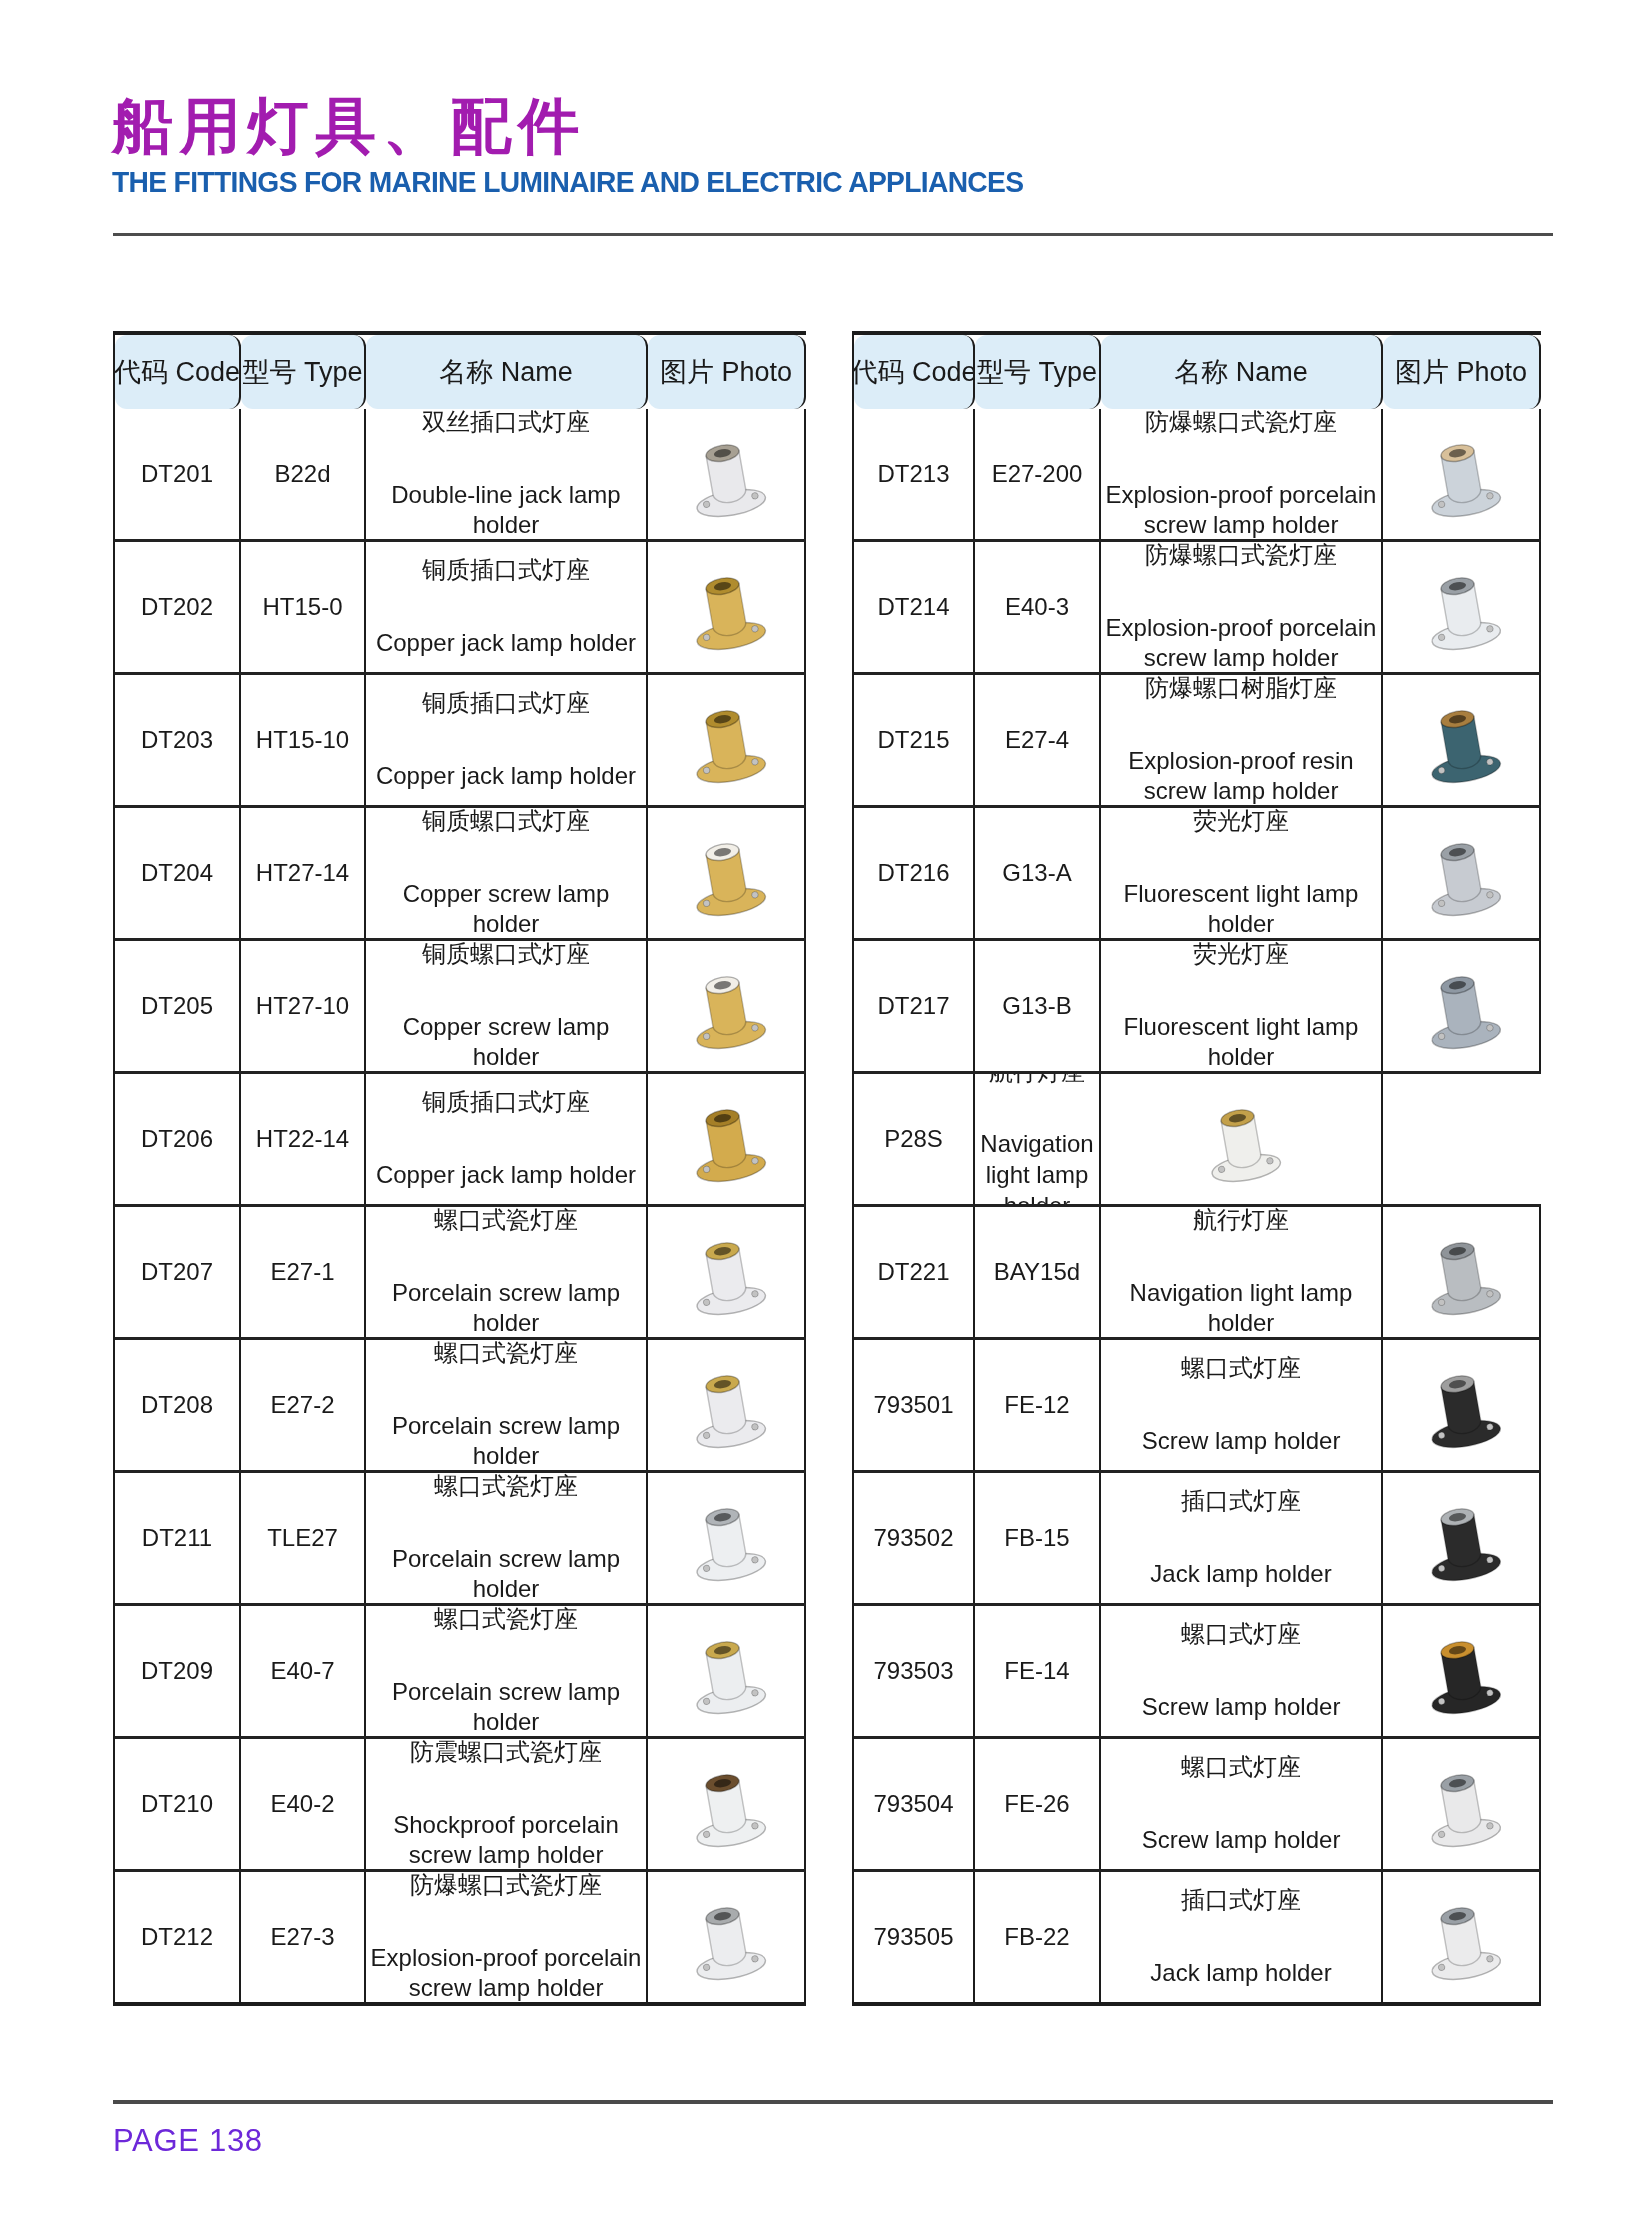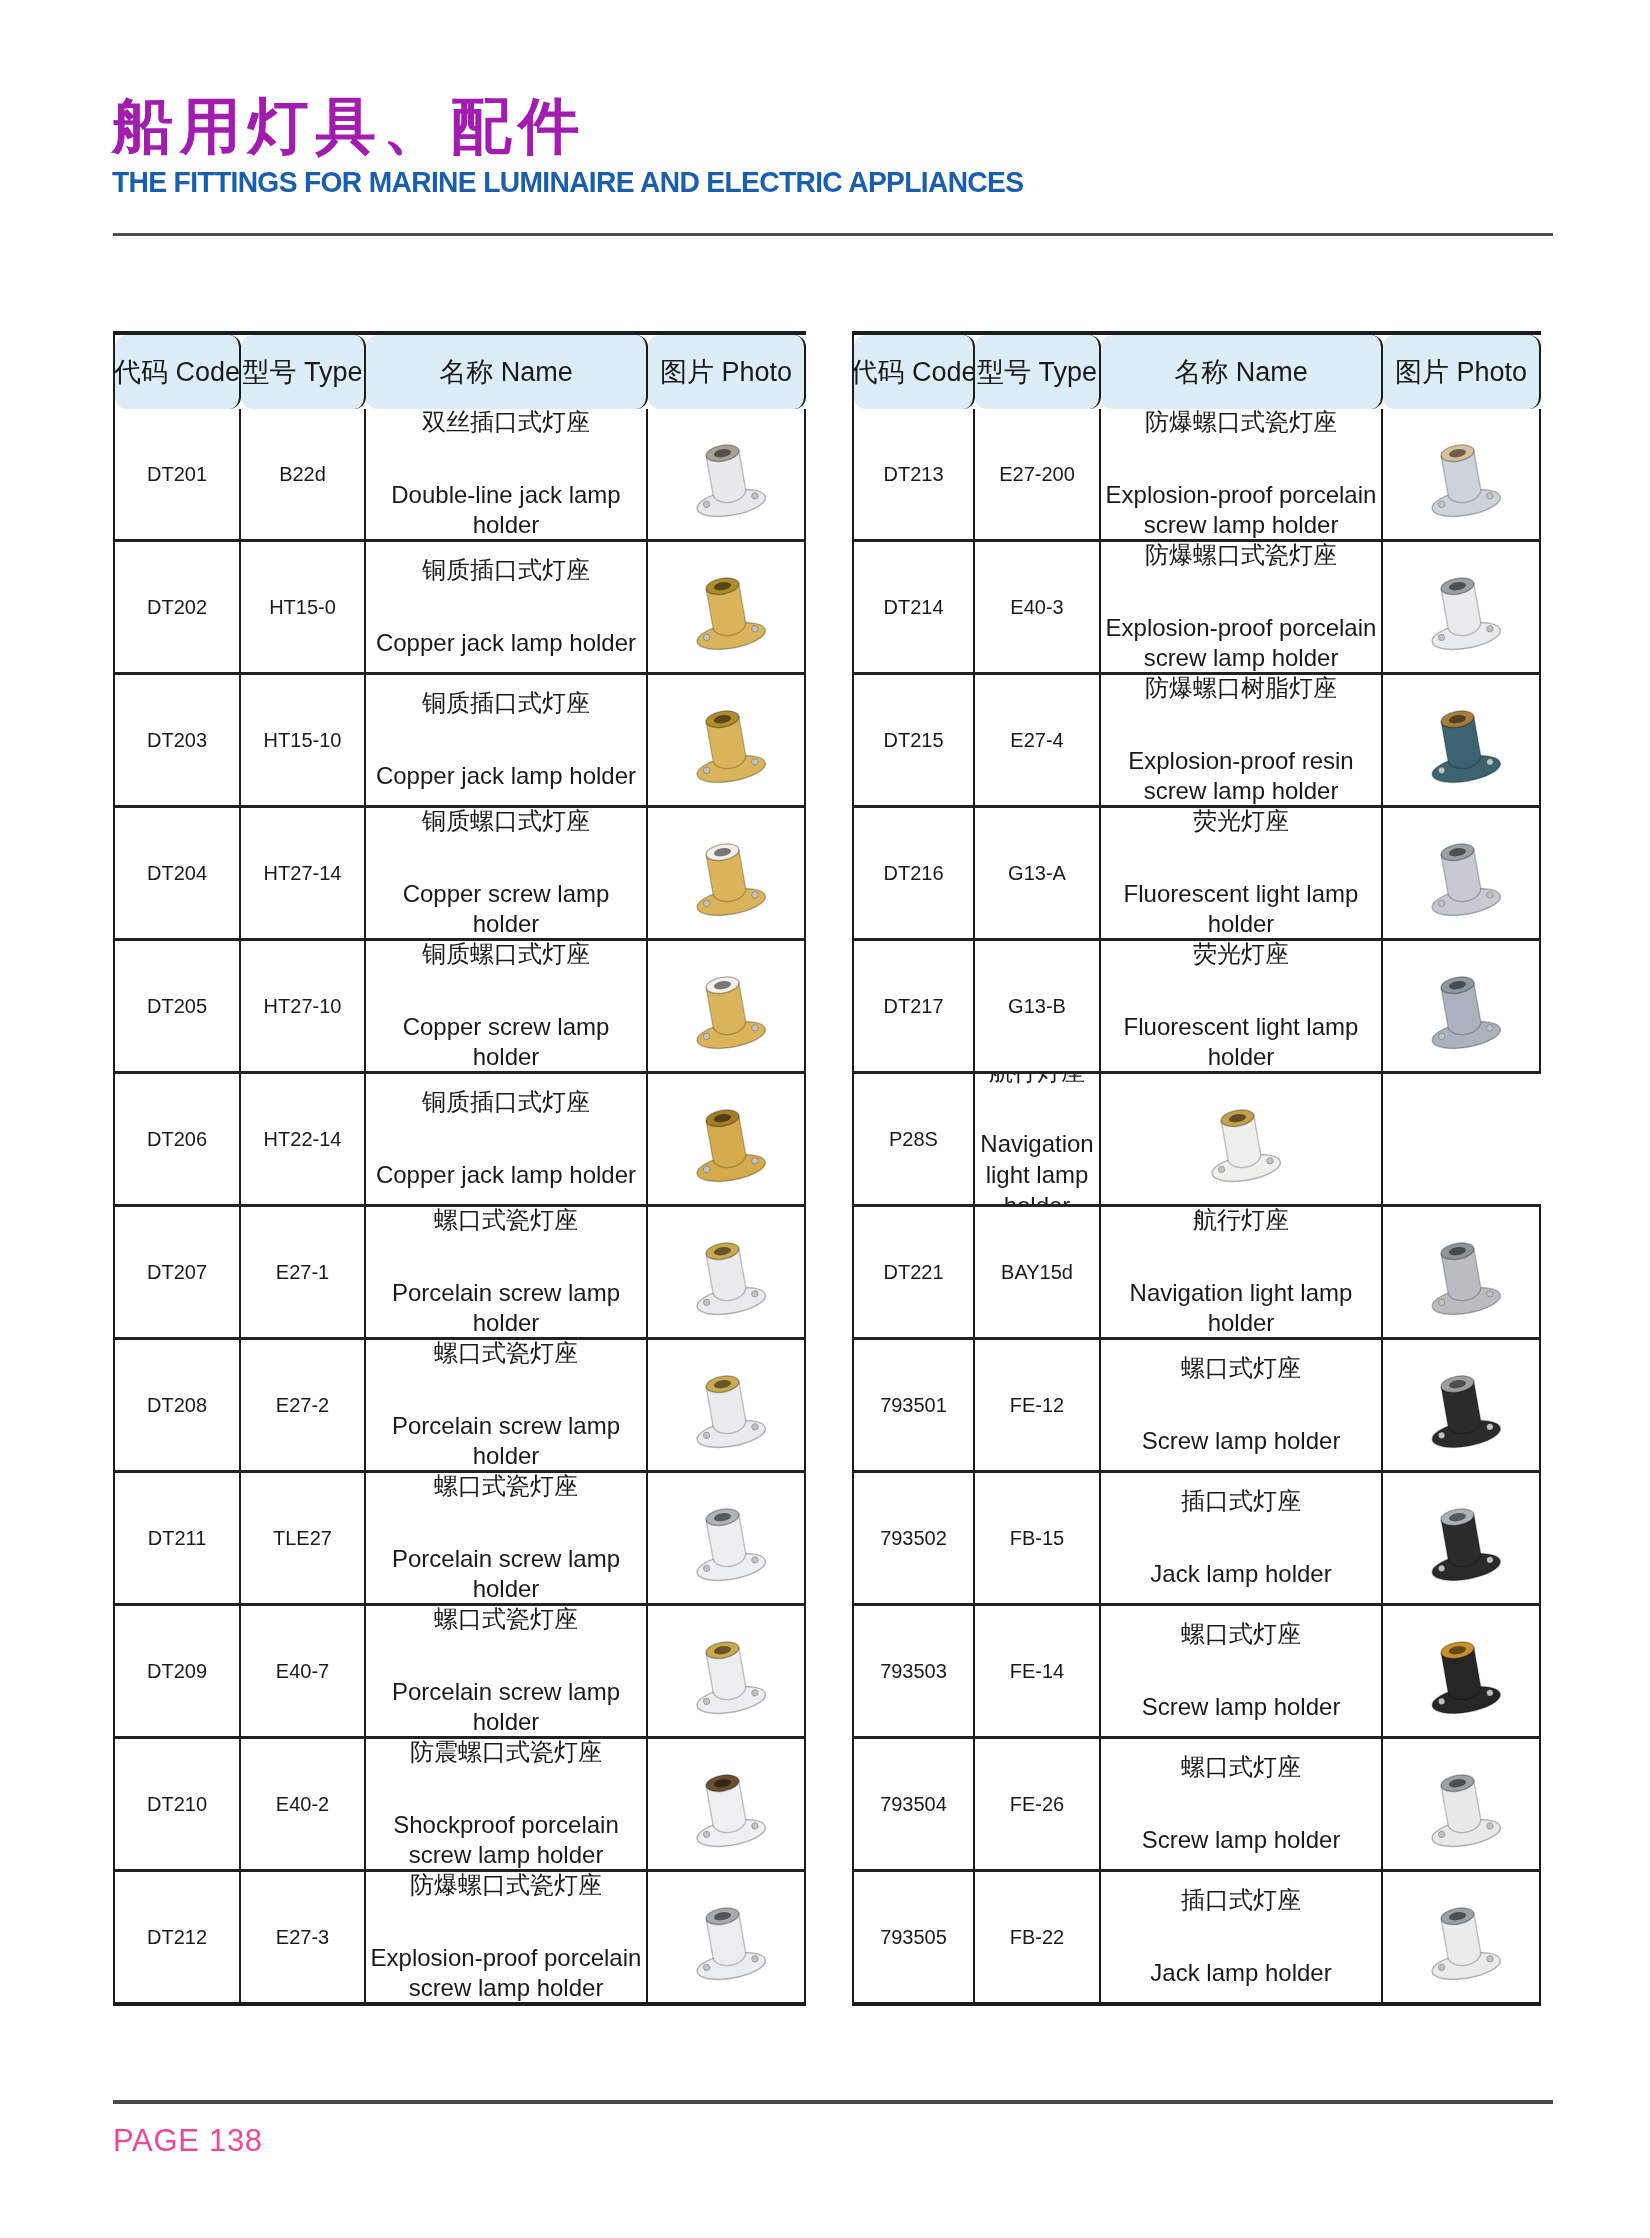--- a/index.html
+++ b/index.html
@@ -18,21 +18,21 @@
     transform:scaleX(.94);transform-origin:left center;
   }
   .rule-top{
     position:absolute;left:113px;top:233px;width:1440px;height:3.3px;background:#4d4d4d;
   }
   .rule-bottom{
     position:absolute;left:113px;top:2100px;width:1440px;height:4px;background:#4a4a4a;
   }
   .page-number{
     position:absolute;left:113px;top:2123px;
-    font-size:31px;color:#ec4899;letter-spacing:0.7px;
+    font-size:31px;color:#6d28d9;letter-spacing:0.7px;
   }
 
   .catalog-table{
     position:absolute;top:331px;
     border-top:4.7px solid #1c1c1c;
     border-bottom:4px solid #1c1c1c;
     border-left:2px solid #1c1c1c;
     background:#ffffff;
   }
   .catalog-table.left{left:113px;}
@@ -51,21 +51,21 @@
     border-right:2px solid #1c1c1c;
     display:flex;flex-direction:column;align-items:center;justify-content:center;
     text-align:center;overflow:hidden;
   }
   .header-cell{
     background:#dcedf8;
     font-size:27px;color:#1a1a1a;font-weight:normal;
     white-space:nowrap;
     border-radius:12px;
   }
-  .code-cell,.type-cell{font-size:20px;}
+  .code-cell,.type-cell{font-size:24px;}
   .name-cell{font-size:24px;line-height:1.28;padding:10px 4px;}
   .name-zh{display:block;}
   .name-en{display:block;margin-top:42px;}
   .photo-cell{padding:4px;}
 </style>
 </head>
 <body>
 
 <div class="page">
   <div class="page-title">船用灯具、配件</div>

